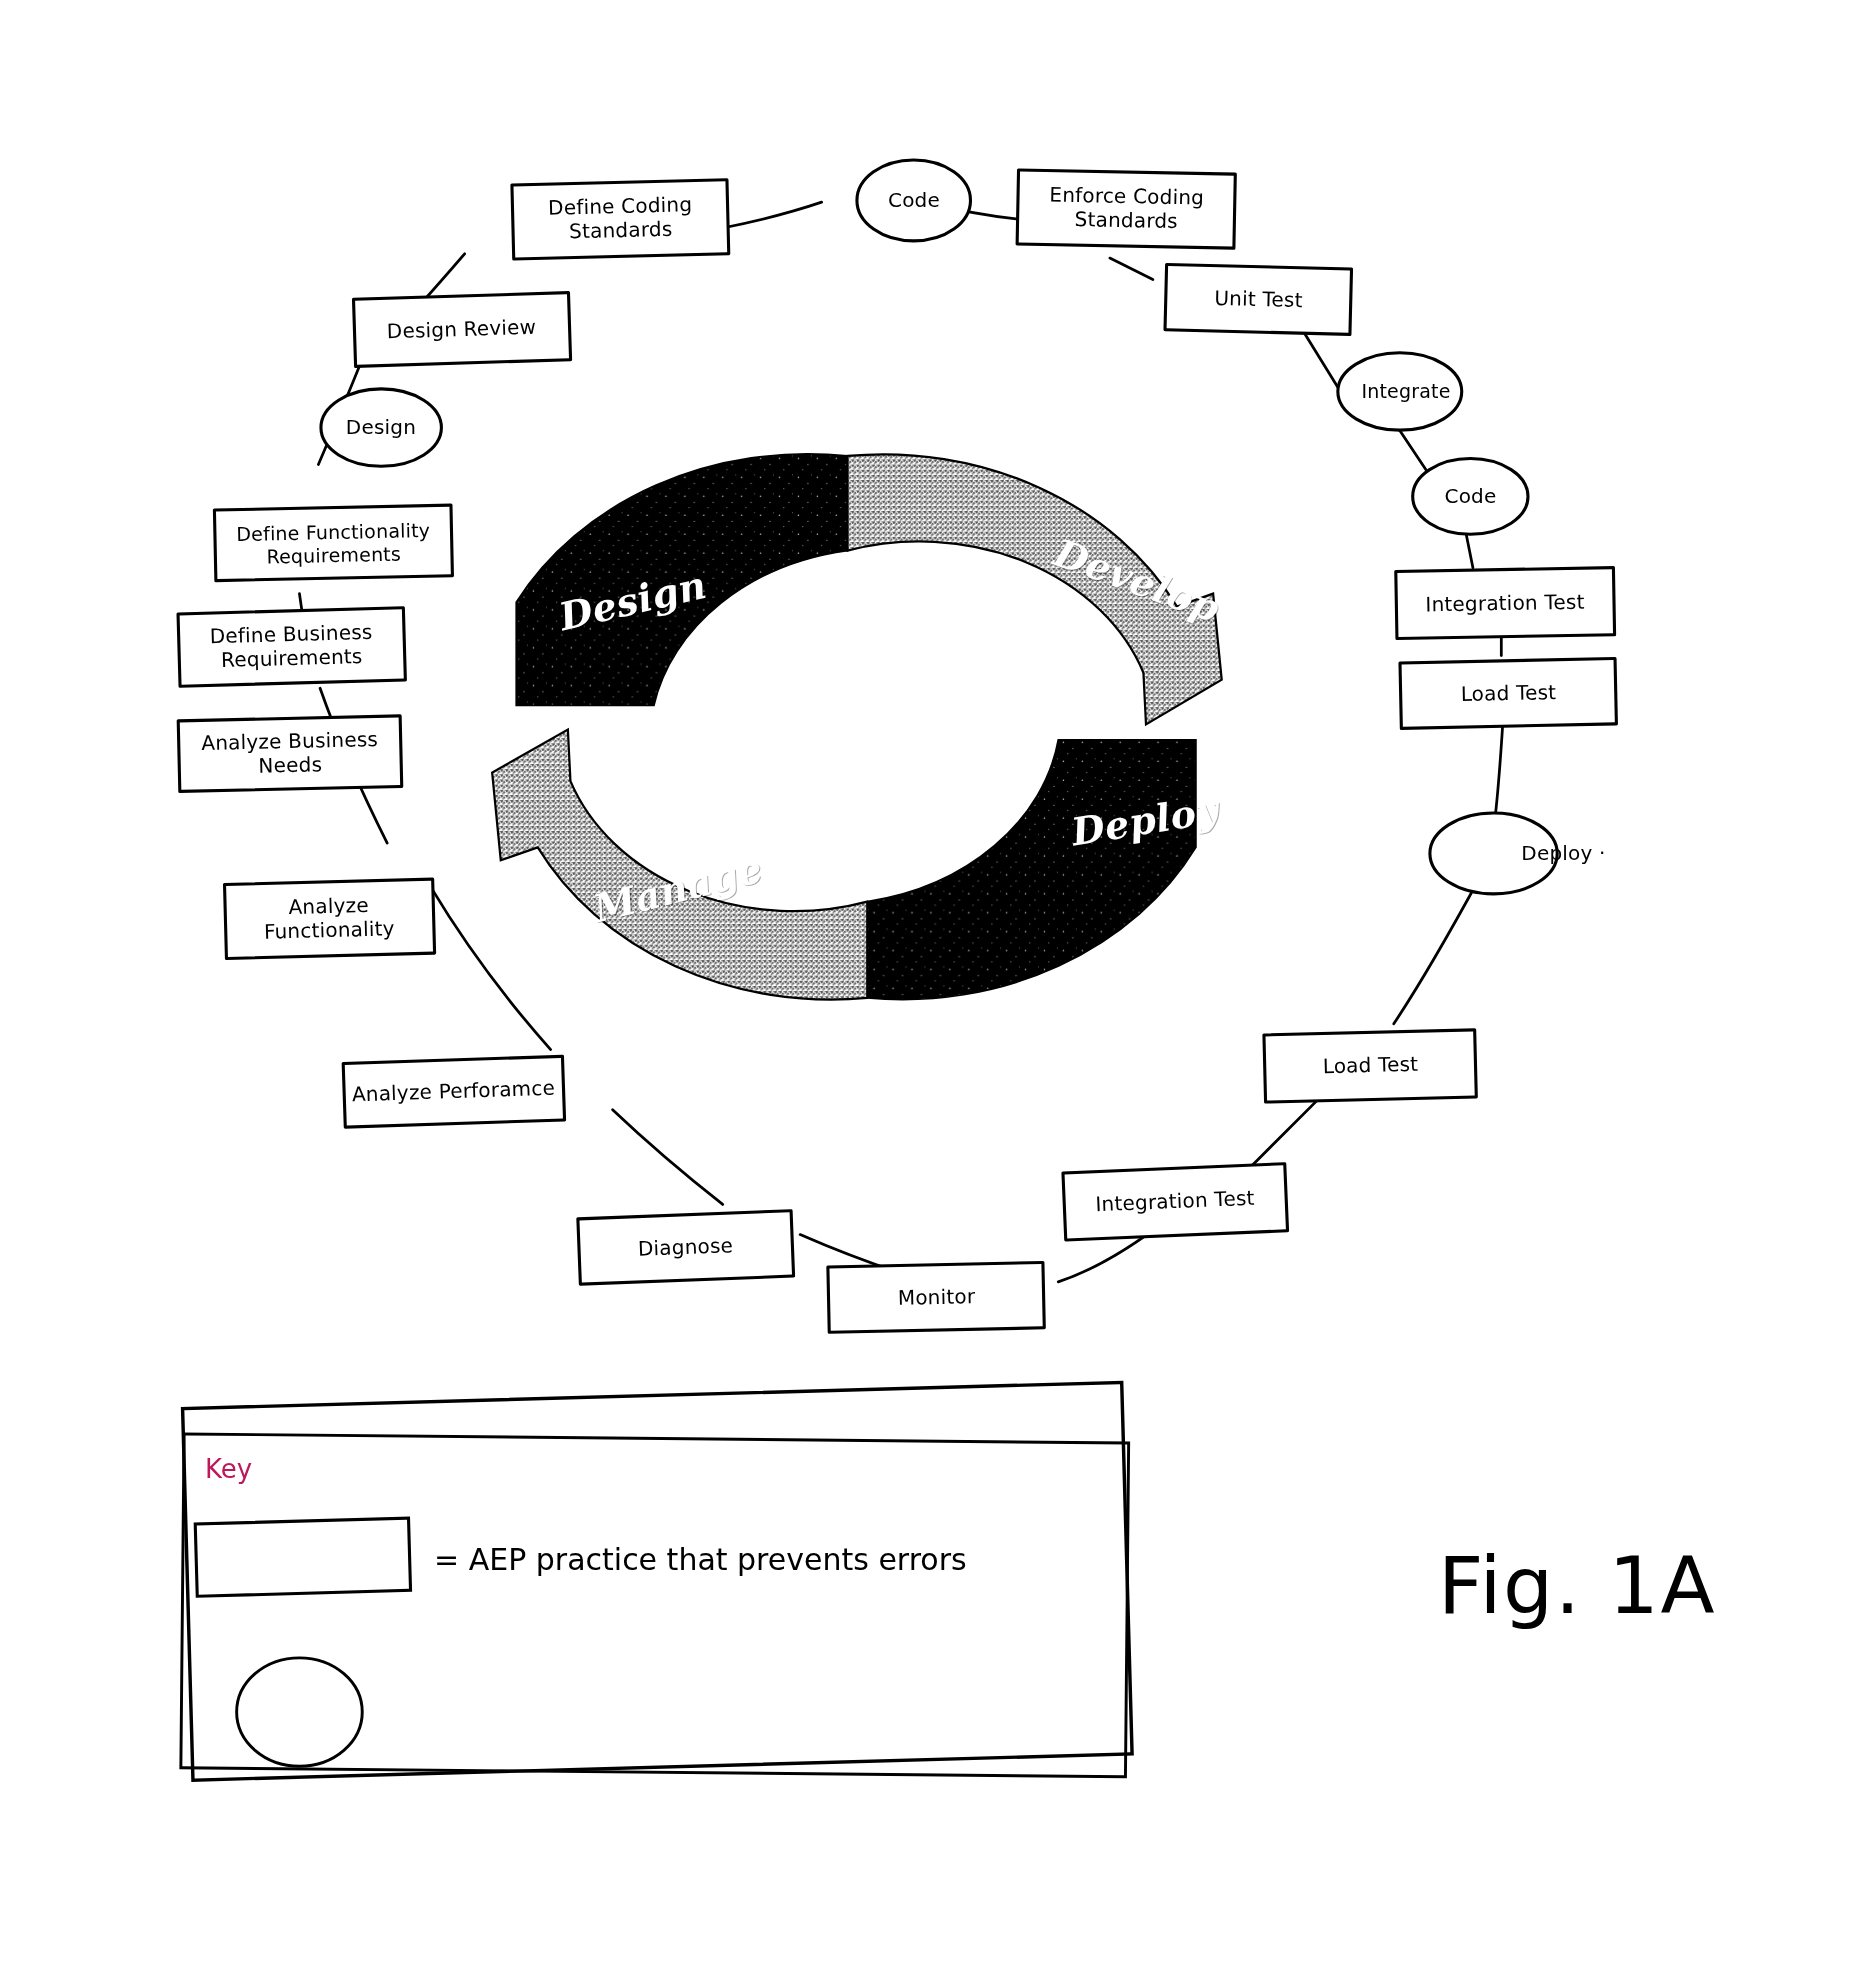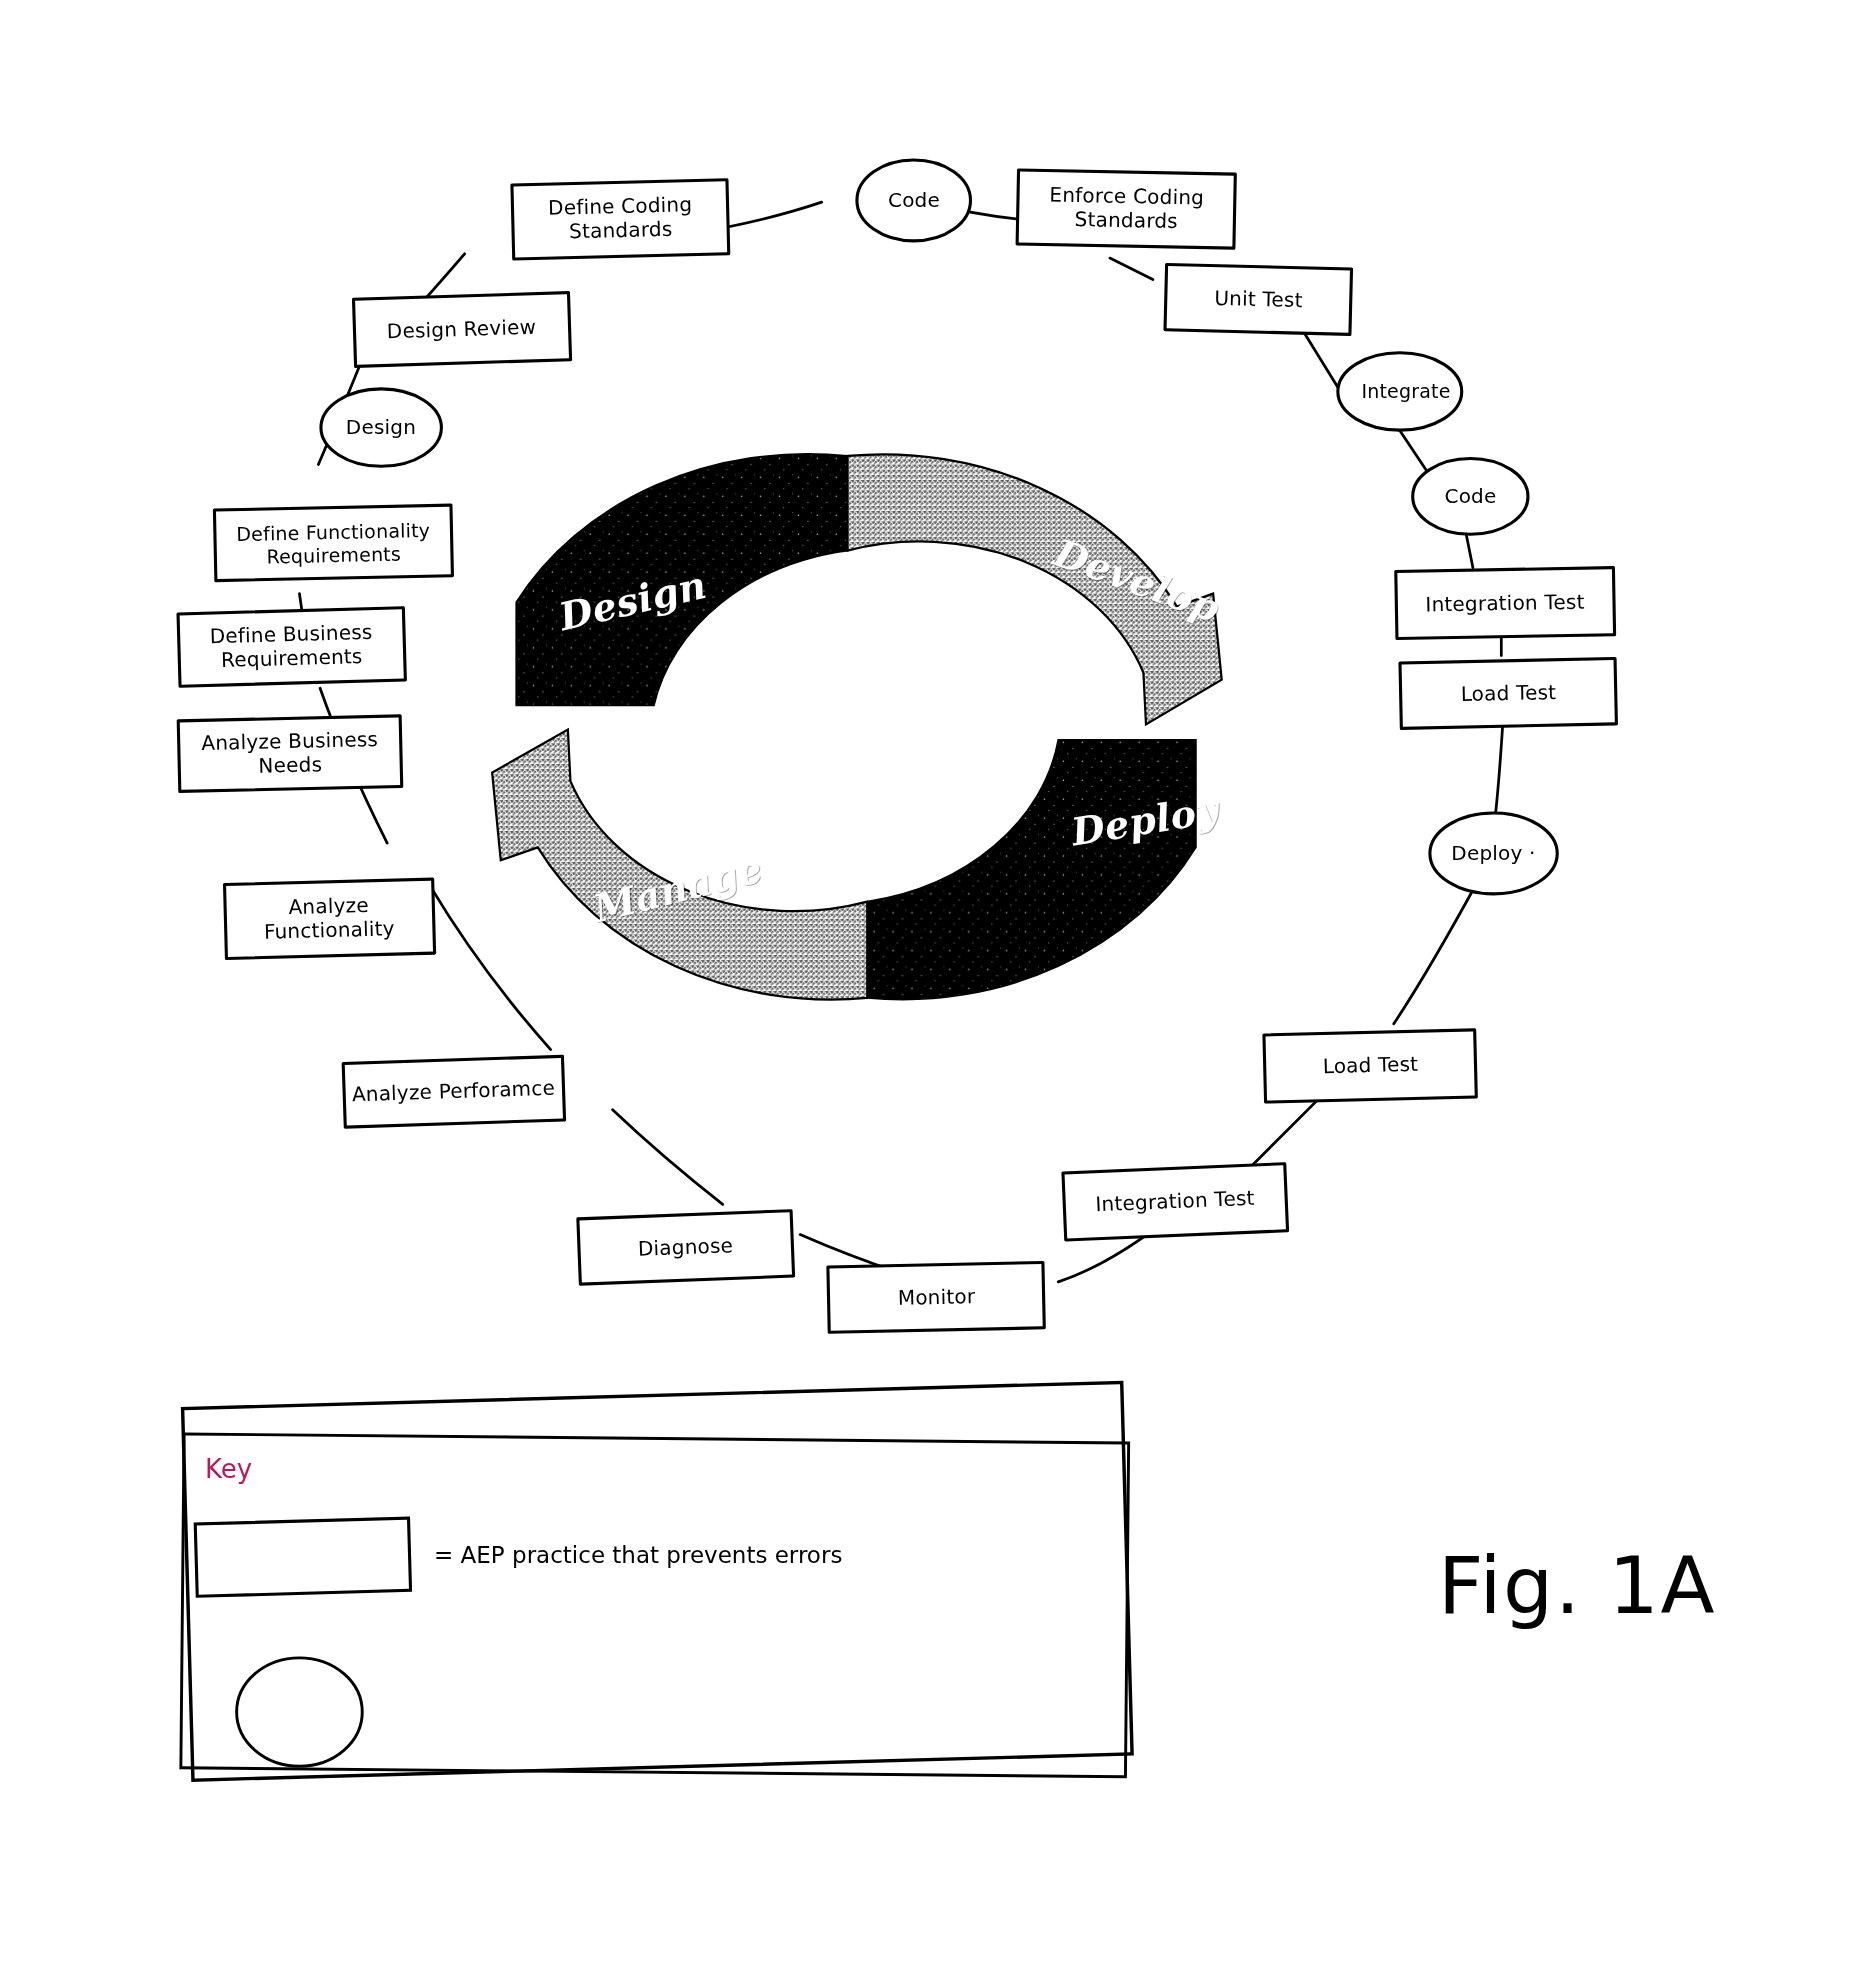--- a/index.html
+++ b/index.html
@@ -43,21 +43,21 @@
   .node-label.small { font-size: 19px; }
   .key-title {
     position: absolute;
     font-family: "DejaVu Sans", sans-serif;
     font-size: 26px;
     color: #be185d;
   }
   .key-text {
     position: absolute;
     font-family: "DejaVu Sans", sans-serif;
-    font-size: 23px;
+    font-size: 30px;
     color: #000;
     white-space: nowrap;
   }
   .cycle-word {
     position: absolute;
     color: #ffffff;
     font-family: "DejaVu Serif", serif;
     font-weight: bold;
     font-style: italic;
     font-size: 38px;
@@ -212,21 +212,21 @@
   <div class="node-label" style="left:829px; top:1265px; width:215px; height:65px; transform:rotate(-1.2deg);">Monitor</div>
   <div class="node-label" style="left:1064px; top:1168px; width:222px; height:67px; transform:rotate(-2.4deg);">Integration Test</div>
   <div class="node-label" style="left:1265px; top:1032px; width:211px; height:67px; transform:rotate(-1.4deg);">Load Test</div>
   <div class="node-label" style="left:1396px; top:570px; width:218px; height:67px; transform:rotate(-1deg);">Integration Test</div>
   <div class="node-label" style="left:1401px; top:661px; width:215px; height:65px; transform:rotate(-1.2deg);">Load Test</div>
 
   <div class="node-label" style="left:857px; top:179px; width:114px; height:43px;">Code</div>
   <div class="node-label" style="left:321px; top:406px; width:120px; height:43px;">Design</div>
   <div class="node-label small" style="left:1338px; top:370px; width:136px; height:43px;">Integrate</div>
   <div class="node-label" style="left:1413px; top:475px; width:115px; height:43px;">Code</div>
-  <div class="node-label" style="left:1430px; top:832px; width:127px; height:43px;">Deploy  ·</div>
+  <div class="node-label" style="left:1500px; top:832px; width:127px; height:43px;">Deploy  ·</div>
 
   <div class="key-title" style="left:205px; top:1454px;">Key</div>
   <div class="key-text" style="left:434px; top:1542px;">= AEP practice that prevents errors</div>
 
   <div class="fig-label" style="left:1394px; top:1540px;margin-left:44px;">Fig. 1A</div>
 
 </div>
 
 
 </body></html>

